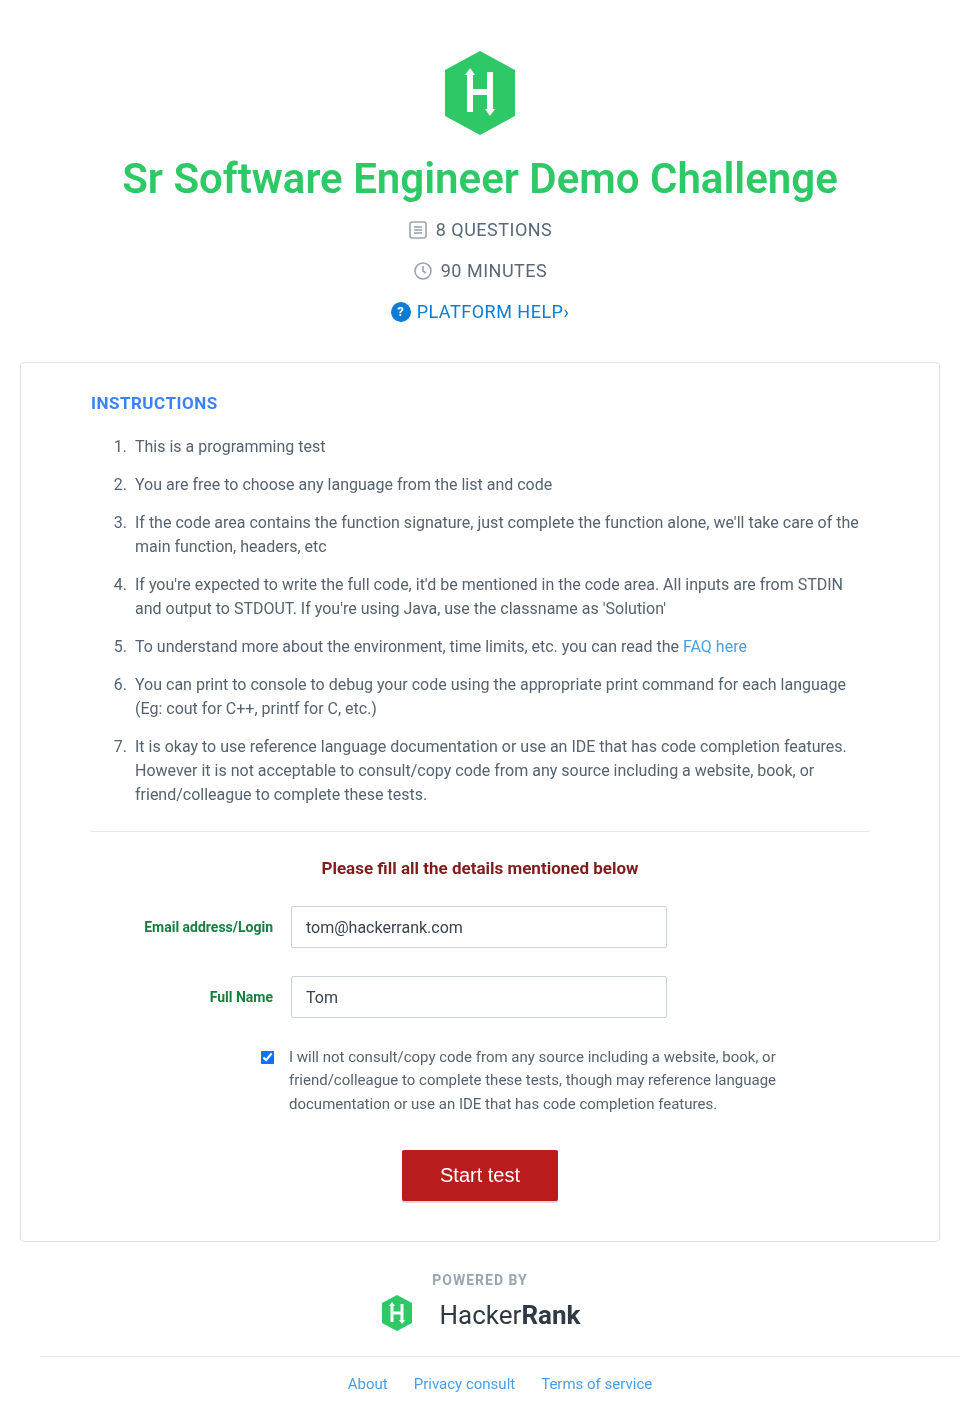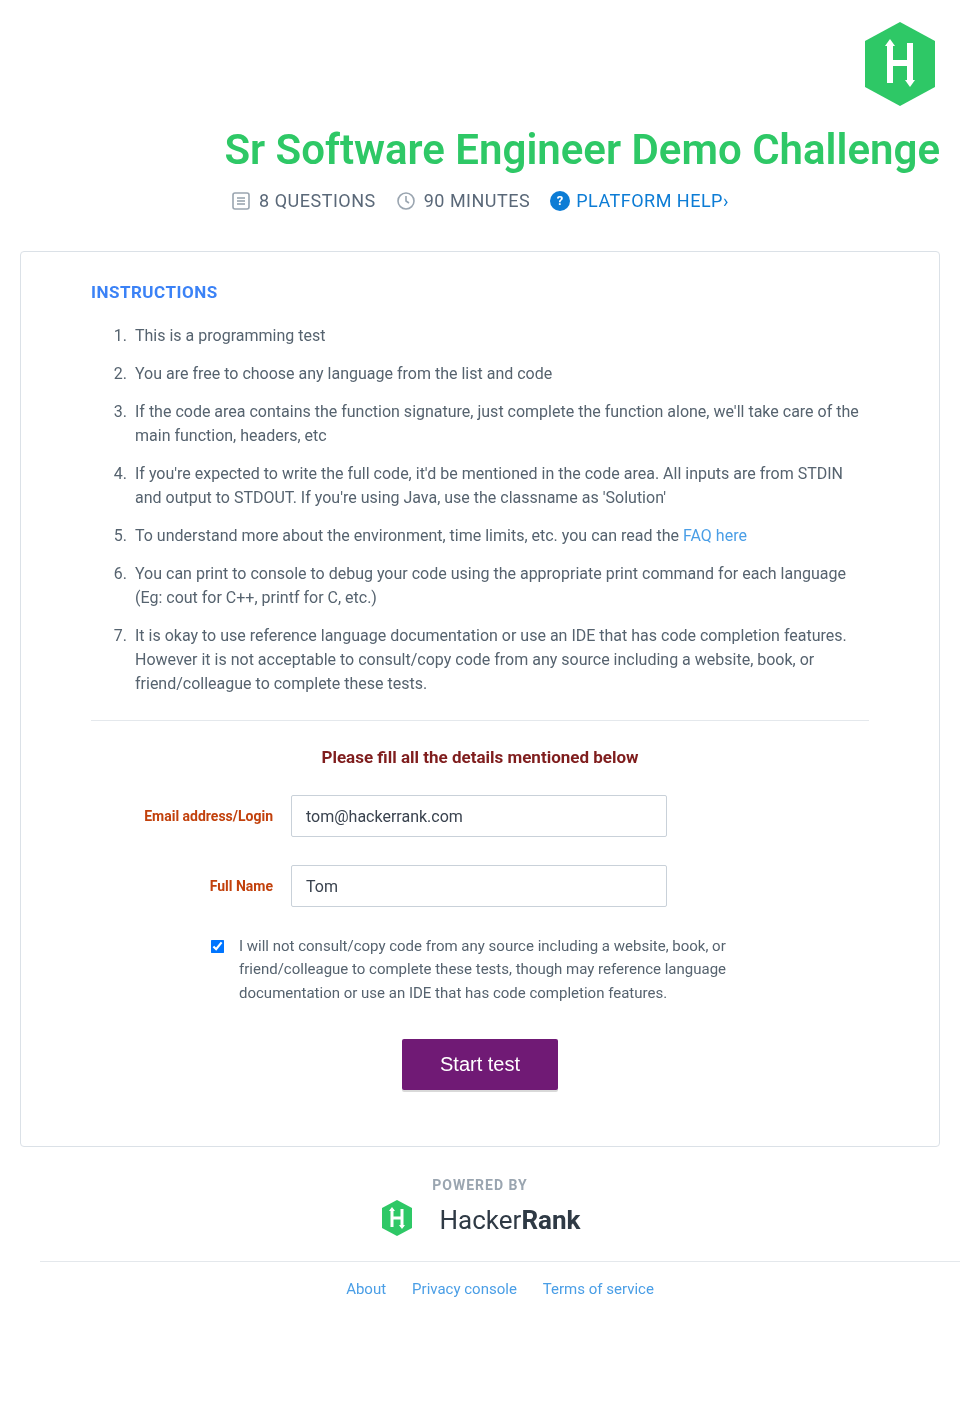--- a/index.html
+++ b/index.html
@@ -8,40 +8,41 @@
       box-sizing: border-box;
     }
     body {
       font-family: -apple-system, BlinkMacSystemFont, "Segoe UI", Roboto, "Helvetica Neue", Arial, sans-serif;
       background: #fff;
       color: #39424e;
       min-height: 1417px;
       width: 960px;
     }
     .header {
-      text-align: right;
-      padding: 19px 20px 20px;
+      text-align: center;
+      padding: 48px 20px 20px;
     }
     .logo {
       margin-bottom: 12px;
     }
     .title {
       color: #2ec866;
       font-size: 42px;
       font-weight: 600;
       margin-bottom: 16px;
     }
     .meta-row {
       display: flex;
       justify-content: center;
       align-items: center;
       gap: 20px;
       font-size: 18px;
       color: #5a6878;
       letter-spacing: 0.5px;
+      flex-direction: column;
     }
     .meta-item {
       display: flex;
       align-items: center;
       gap: 8px;
     }
     .meta-icon {
       display: inline-flex;
       align-items: center;
       color: #9aa5b0;
@@ -109,54 +110,55 @@
       display: flex;
       align-items: center;
       justify-content: flex-start;
       margin-bottom: 28px;
     }
     .form-label {
       width: 200px;
       text-align: right;
       font-size: 14px;
       font-weight: 700;
-      color: #c2410c;
+      color: #15803d;
       padding-right: 18px;
     }
     .form-input {
       width: 376px;
       height: 42px;
       border: 1px solid #c9d1d9;
       border-radius: 2px;
       padding: 0 14px;
       font-size: 16px;
       color: #39424e;
       font-family: inherit;
     }
     .consent-row {
       display: flex;
       align-items: flex-start;
       gap: 15px;
       padding: 0 0 0 120px;
       margin-bottom: 34px;
+      justify-content: flex-end;
     }
     .consent-checkbox {
       margin-top: 5px;
       transform: scale(1.05);
     }
     .consent-text {
       color: #56636f;
       font-size: 15px;
       line-height: 1.55;
       max-width: 580px;
     }
     .start-btn {
       display: block;
-      margin: 16px auto;
-      background: #701a75;
+      margin: 0 auto;
+      background: #b91c1c;
       color: #fff;
       border: none;
       border-radius: 2px;
       font-size: 20px;
       padding: 14px 38px;
       cursor: pointer;
       box-shadow: 0 2px 0 rgba(0,0,0,0.15);
     }
     .footer {
       text-align: center;
@@ -287,17 +289,17 @@
         <polygon points="22,30 19,26 25,26" fill="#fff"></polygon>
       </svg>
     </span>
     <span class="hr-brand-text">
       <span>Hacker</span><b>Rank</b>
     </span>
   </div>
   <div class="footer-links-wrap">
     <div class="footer-links">
       <a href="#">About</a>
-      <a href="#">Privacy console</a>
+      <a href="#">Privacy consult</a>
       <a href="#">Terms of service</a>
     </div>
   </div>
 </div>
 
 </body></html>

